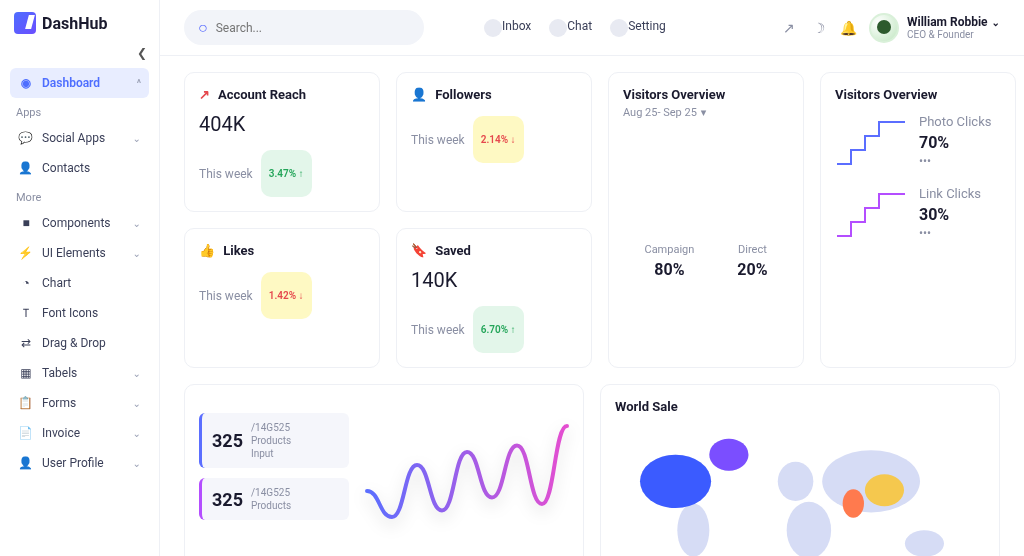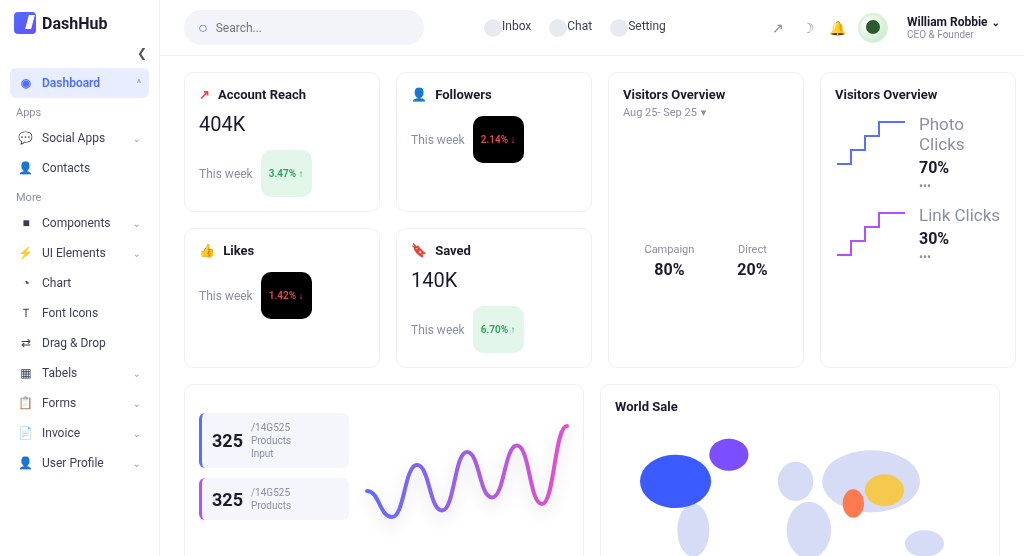--- a/index.html
+++ b/index.html
@@ -29,56 +29,56 @@
 .main { flex:1; display:flex; flex-direction:column; overflow:hidden; }
 .header { display:flex; align-items:center; gap:10px; padding:10px 24px; border-bottom:1px solid #eef0f5; }
 .search { flex:0 0 240px; display:flex; align-items:center; gap:8px; background:#f2f4f9; border-radius:20px; padding:8px 14px; }
 .search input { border:none; background:transparent; outline:none; font-size:12px; flex:1; color:#333; }
 .header-spacer-left { flex:0 0 40px; }
 .header-mid { display:flex; gap:18px; align-items:center; }
 .mid-item { display:flex; gap:0; font-size:12px; color:#3a3f58; cursor:pointer; }
 .mid-item .dot-icon { width:18px; height:18px; border-radius:50%; background:#e8eaf2; display:inline-block; }
 .header-spacer { flex:1; }
 .hdr-btn { width:20px; height:20px; cursor:pointer; color:#8a8fa3; display:flex; align-items:center; justify-content:center; font-size:14px; }
-.user { display:flex; align-items:center; gap:19px; cursor:pointer; }
+.user { display:flex; align-items:center; gap:8px; cursor:pointer; }
 .avatar { width:30px; height:30px; border-radius:50%; background:radial-gradient(circle at 30% 30%,#fff,#c1e6c1); border:2px solid #d9f0d9; position:relative; }
 .avatar::after{ content:""; position:absolute; left:6px; top:5px; width:14px; height:14px; border-radius:50%; background:#2d5a2d; }
 .user-meta { display:flex; flex-direction:column; }
 .user-name { font-size:12px; font-weight:700; display:flex; gap:4px; align-items:center; }
 .user-role { font-size:10px; color:#8a8fa3; }
 
 
 .content { flex:1; overflow:auto; padding:16px 24px; background:#fff; }
 .grid-top { display:grid; grid-template-columns:repeat(2,196px) 196px 196px; gap:16px; }
 .card { border:1px solid #eef0f5; border-radius:10px; padding:14px; background:#fff; }
 .stat-head { display:flex; align-items:center; gap:8px; font-size:13px; font-weight:700; color:#1a1a2e; }
 .stat-val { font-size:20px; font-weight:400; margin-top:10px; }
 .stat-foot { display:flex; align-items:center; gap:8px; margin-top:14px; font-size:12px; color:#8a8fa3; }
 .badge { font-size:10px; padding:18px 8px; border-radius:10px; font-weight:600; }
 .badge.up { background:#e3f6ea; color:#23a559; }
-.badge.down { background:#000000; color:#e5484d; }
+.badge.down { background:#fef9c3; color:#e5484d; }
 
 .visitors-card { grid-column:3; grid-row:1 / span 2; }
 .overview-card { grid-column:4; grid-row:1 / span 2; }
 .card-title { font-size:13px; font-weight:700; margin-bottom:4px; }
 .card-sub { font-size:11px; color:#8a8fa3; display:flex; gap:4px; align-items:center; cursor:pointer; }
 
 .bars { display:flex; gap:8px; align-items:flex-end; height:90px; margin-top:20px; }
 .bar-group { display:flex; gap:2px; align-items:flex-end; flex:1; }
 .bar { width:4px; border-radius:2px 2px 0 0; }
 .bar.a { background:#5b6eff; }
 .bar.b { background:#9aa6ff; }
 .split { display:flex; justify-content:space-around; margin-top:14px; }
 .split-col { text-align:center; }
 .split-label { font-size:11px; color:#8a8fa3; }
 .split-val { font-size:16px; font-weight:700; margin-top:4px; }
 
 .ov-row { display:flex; gap:12px; align-items:flex-start; margin-top:12px; }
 .step-svg { width:72px; height:60px; flex-shrink:0; }
-.ov-meta .ov-label { font-size:17px; color:#8a8fa3; }
+.ov-meta .ov-label { font-size:13px; color:#8a8fa3; }
 .ov-meta .ov-pct { font-size:16px; font-weight:700; margin-top:4px; }
 .ov-meta .dots { font-size:12px; color:#8a8fa3; margin-top:2px; cursor:pointer; }
 
 
 .grid-bottom { display:grid; grid-template-columns:1fr 1fr; gap:16px; margin-top:16px; }
 .prod-body { display:flex; gap:16px; margin-top:14px; }
 .prod-list { display:flex; flex-direction:column; gap:10px; width:150px; }
 .prod-item { border-left:3px solid #5b6eff; background:#f5f6fb; border-radius:6px; padding:8px 10px; display:flex; gap:8px; align-items:center; }
 .prod-item.alt { border-left-color:#b44eff; }
 .prod-num { font-size:18px; font-weight:700; }

